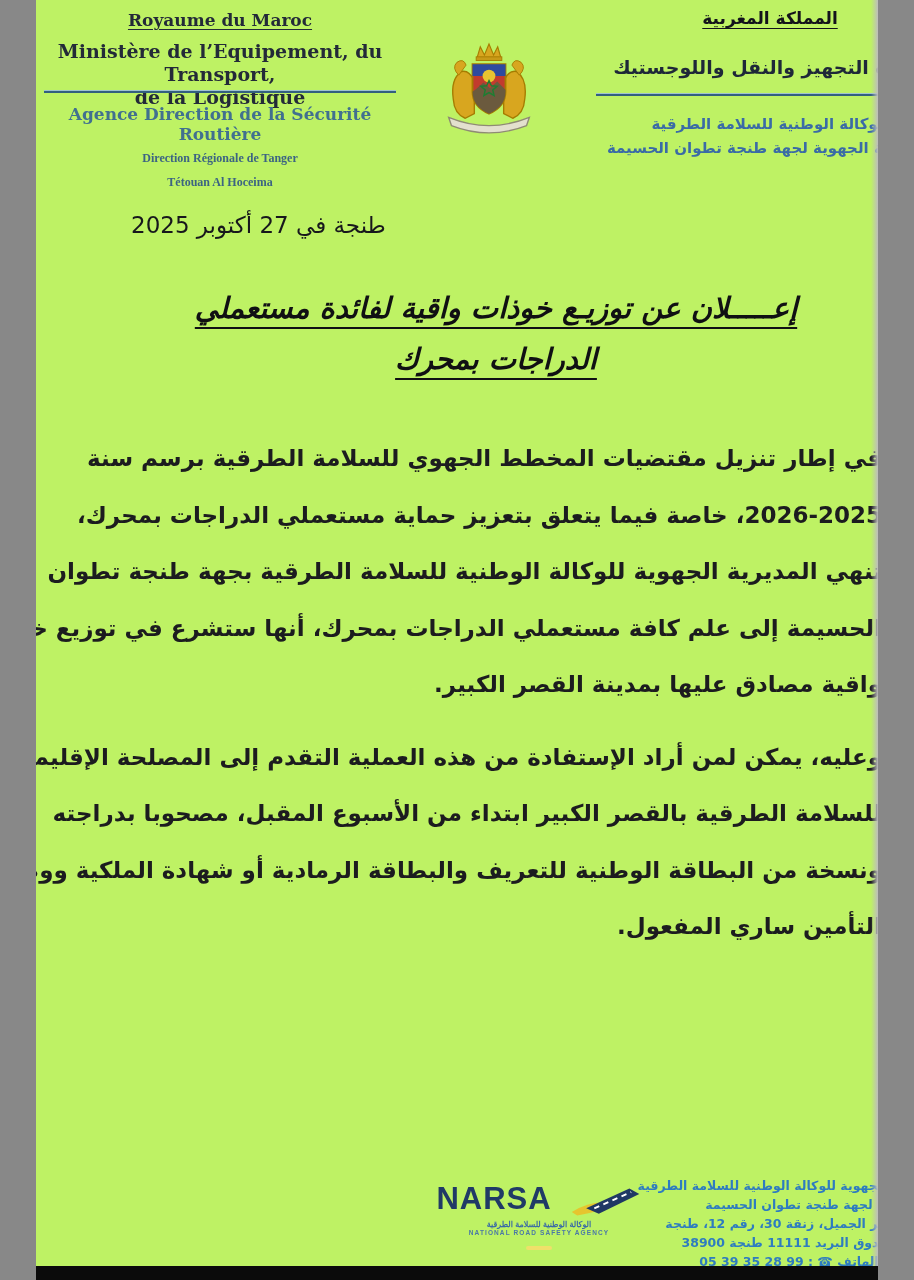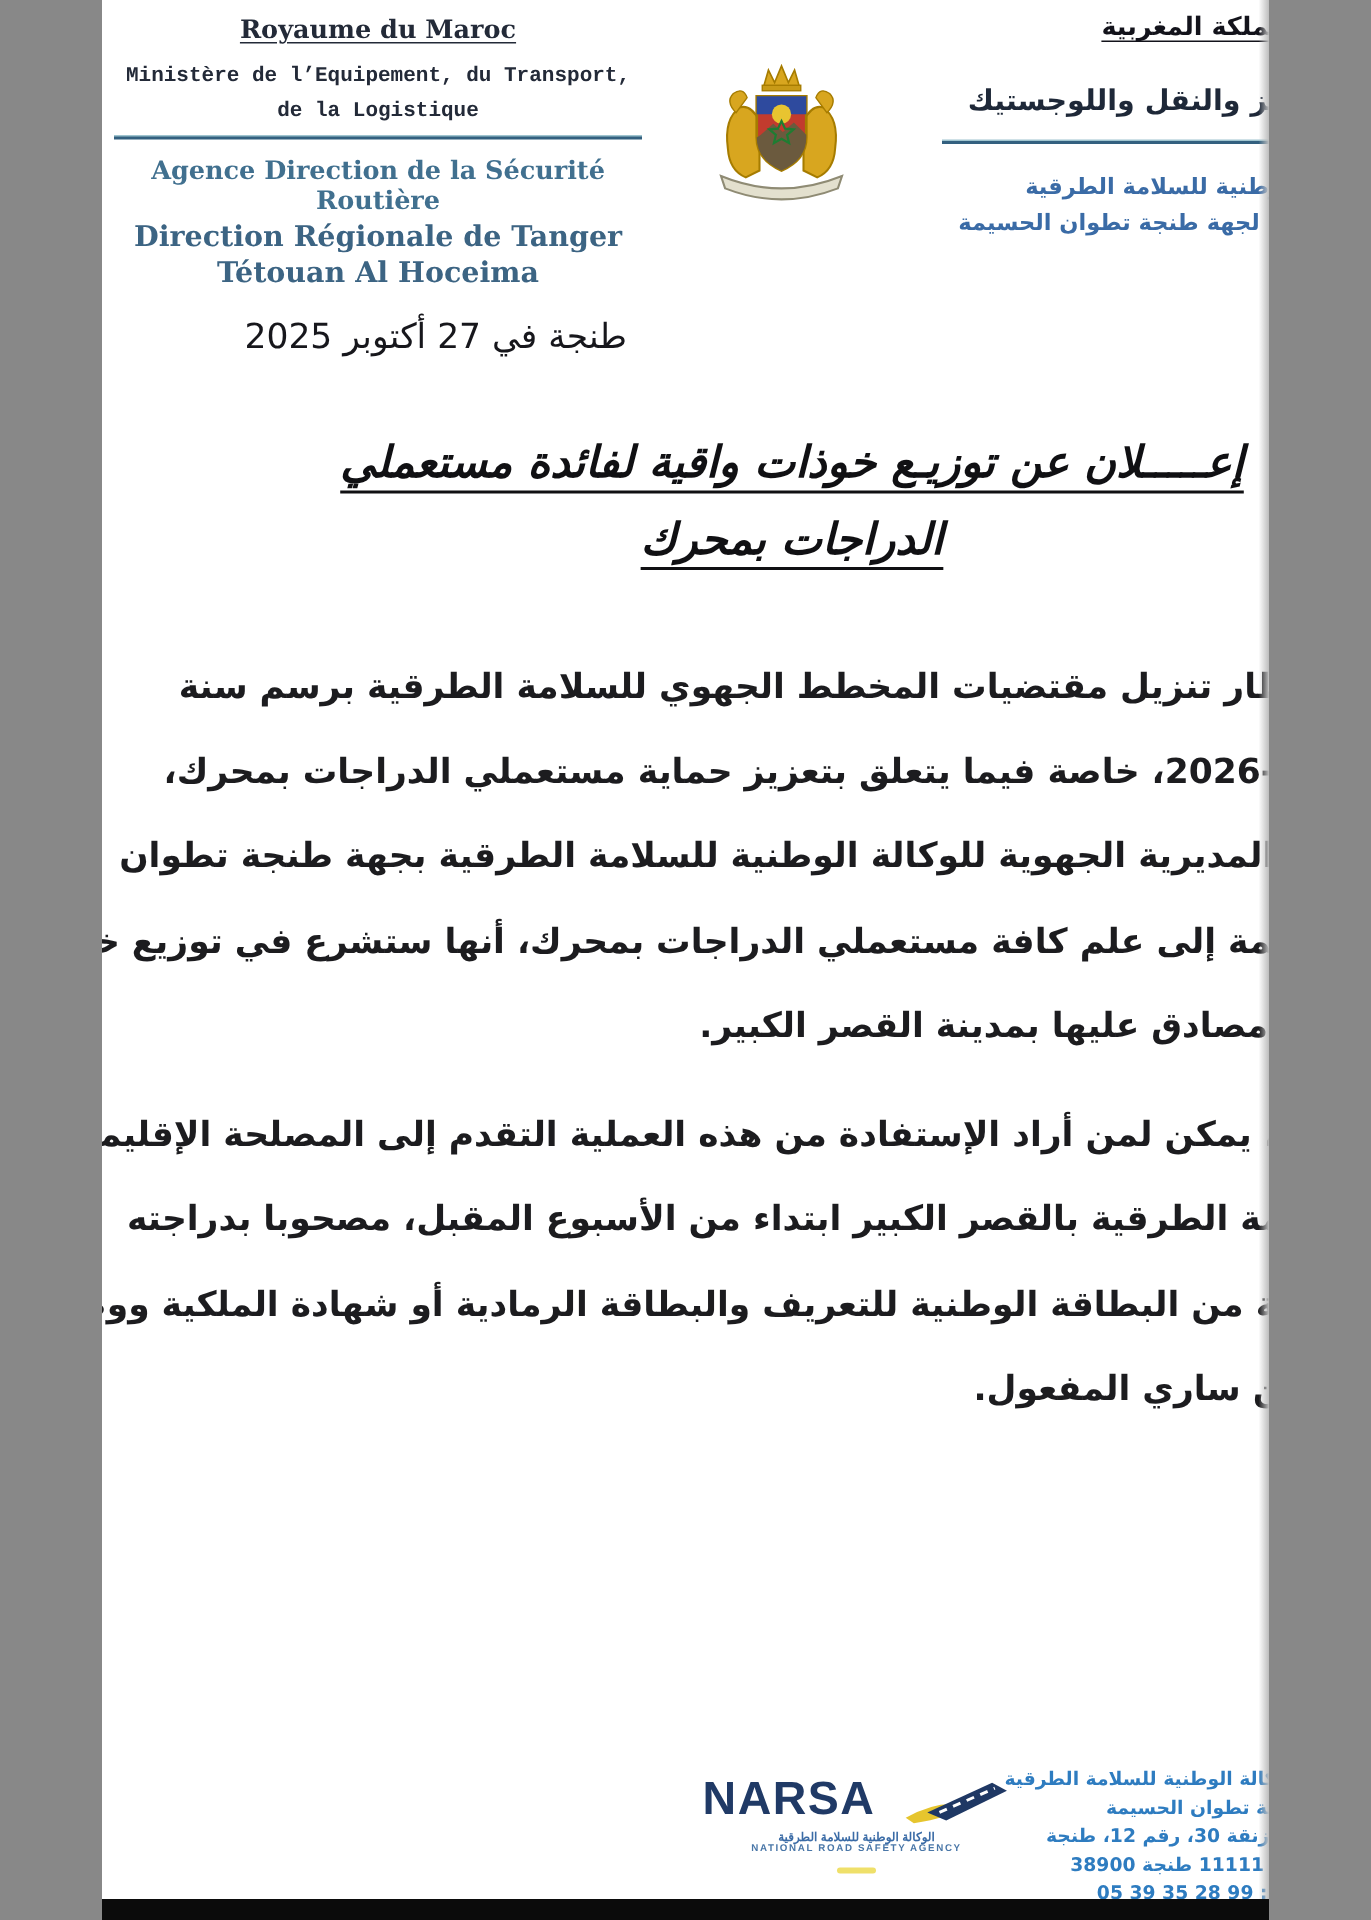--- a/index.html
+++ b/index.html
@@ -1,35 +1,35 @@
 <!DOCTYPE html>
 <html><head>
 <meta charset="utf-8">
 <style>
   html,body{margin:0;padding:0;background:#888;}
   .page{
-    position:relative;width:778px;height:1280px;margin:0 auto;
-    background:#ffffff;overflow:hidden;
+    position:relative;width:842px;height:1280px;margin:0 auto;
+    background:#bef264;overflow:hidden;
     font-family:"DejaVu Sans",sans-serif;color:#1d1d1f;
   }
   
   .edge-right{position:absolute;top:0;right:0;width:7px;height:100%;
     background:linear-gradient(to left,#bdbdbd,rgba(200,200,200,0));}
   .bottom-bar{position:absolute;left:0;top:1266px;width:100%;height:14px;background:#0b0b0b;}
 
   
   .hdr-fr{position:absolute;left:8px;top:10px;width:352px;text-align:center;
     font-family:"DejaVu Serif","Liberation Serif",serif;color:#232a38;font-weight:bold;}
   .hdr-fr .kingdom{font-size:17px;text-decoration:underline;text-underline-offset:3px;margin-bottom:10px;}
-  .hdr-fr .ministry{font-size:14px;line-height:23px;font-family:Liberation Mono, monospace;}
+  .hdr-fr .ministry{font-size:19px;line-height:23px;}
   .rule{position:absolute;height:2px;background:#33607f;box-shadow:0 -1px 0 #9fc4cf;}
   .rule-fr{left:8px;top:91px;width:352px;}
   .rule-ar{left:560px;top:94px;width:348px;}
   .hdr-fr .agency{font-size:17px;color:#41708f;margin-top:8px;}
-  .hdr-fr .direction{font-size:19px;line-height:24px;color:#3c6483;margin-top:2px;}
+  .hdr-fr .direction{font-size:12px;line-height:24px;color:#3c6483;margin-top:2px;font-family:Liberation Serif, serif;}
 
   .emblem{position:absolute;left:398px;top:32px;width:110px;height:112px;}
 
   .hdr-ar{position:absolute;left:560px;top:8px;width:348px;text-align:center;
     direction:rtl;font-weight:bold;}
   .hdr-ar .kingdom{font-size:17px;color:#13131b;text-decoration:underline;text-underline-offset:4px;}
   .hdr-ar .ministry{font-size:19px;color:#1e2838;margin-top:28px;}
   .hdr-ar .agency{font-size:15px;color:#3a6ba6;margin-top:16px;}
   .hdr-ar .direction{font-size:15px;color:#3a6ba6;margin-top:6px;white-space:nowrap;}
 

